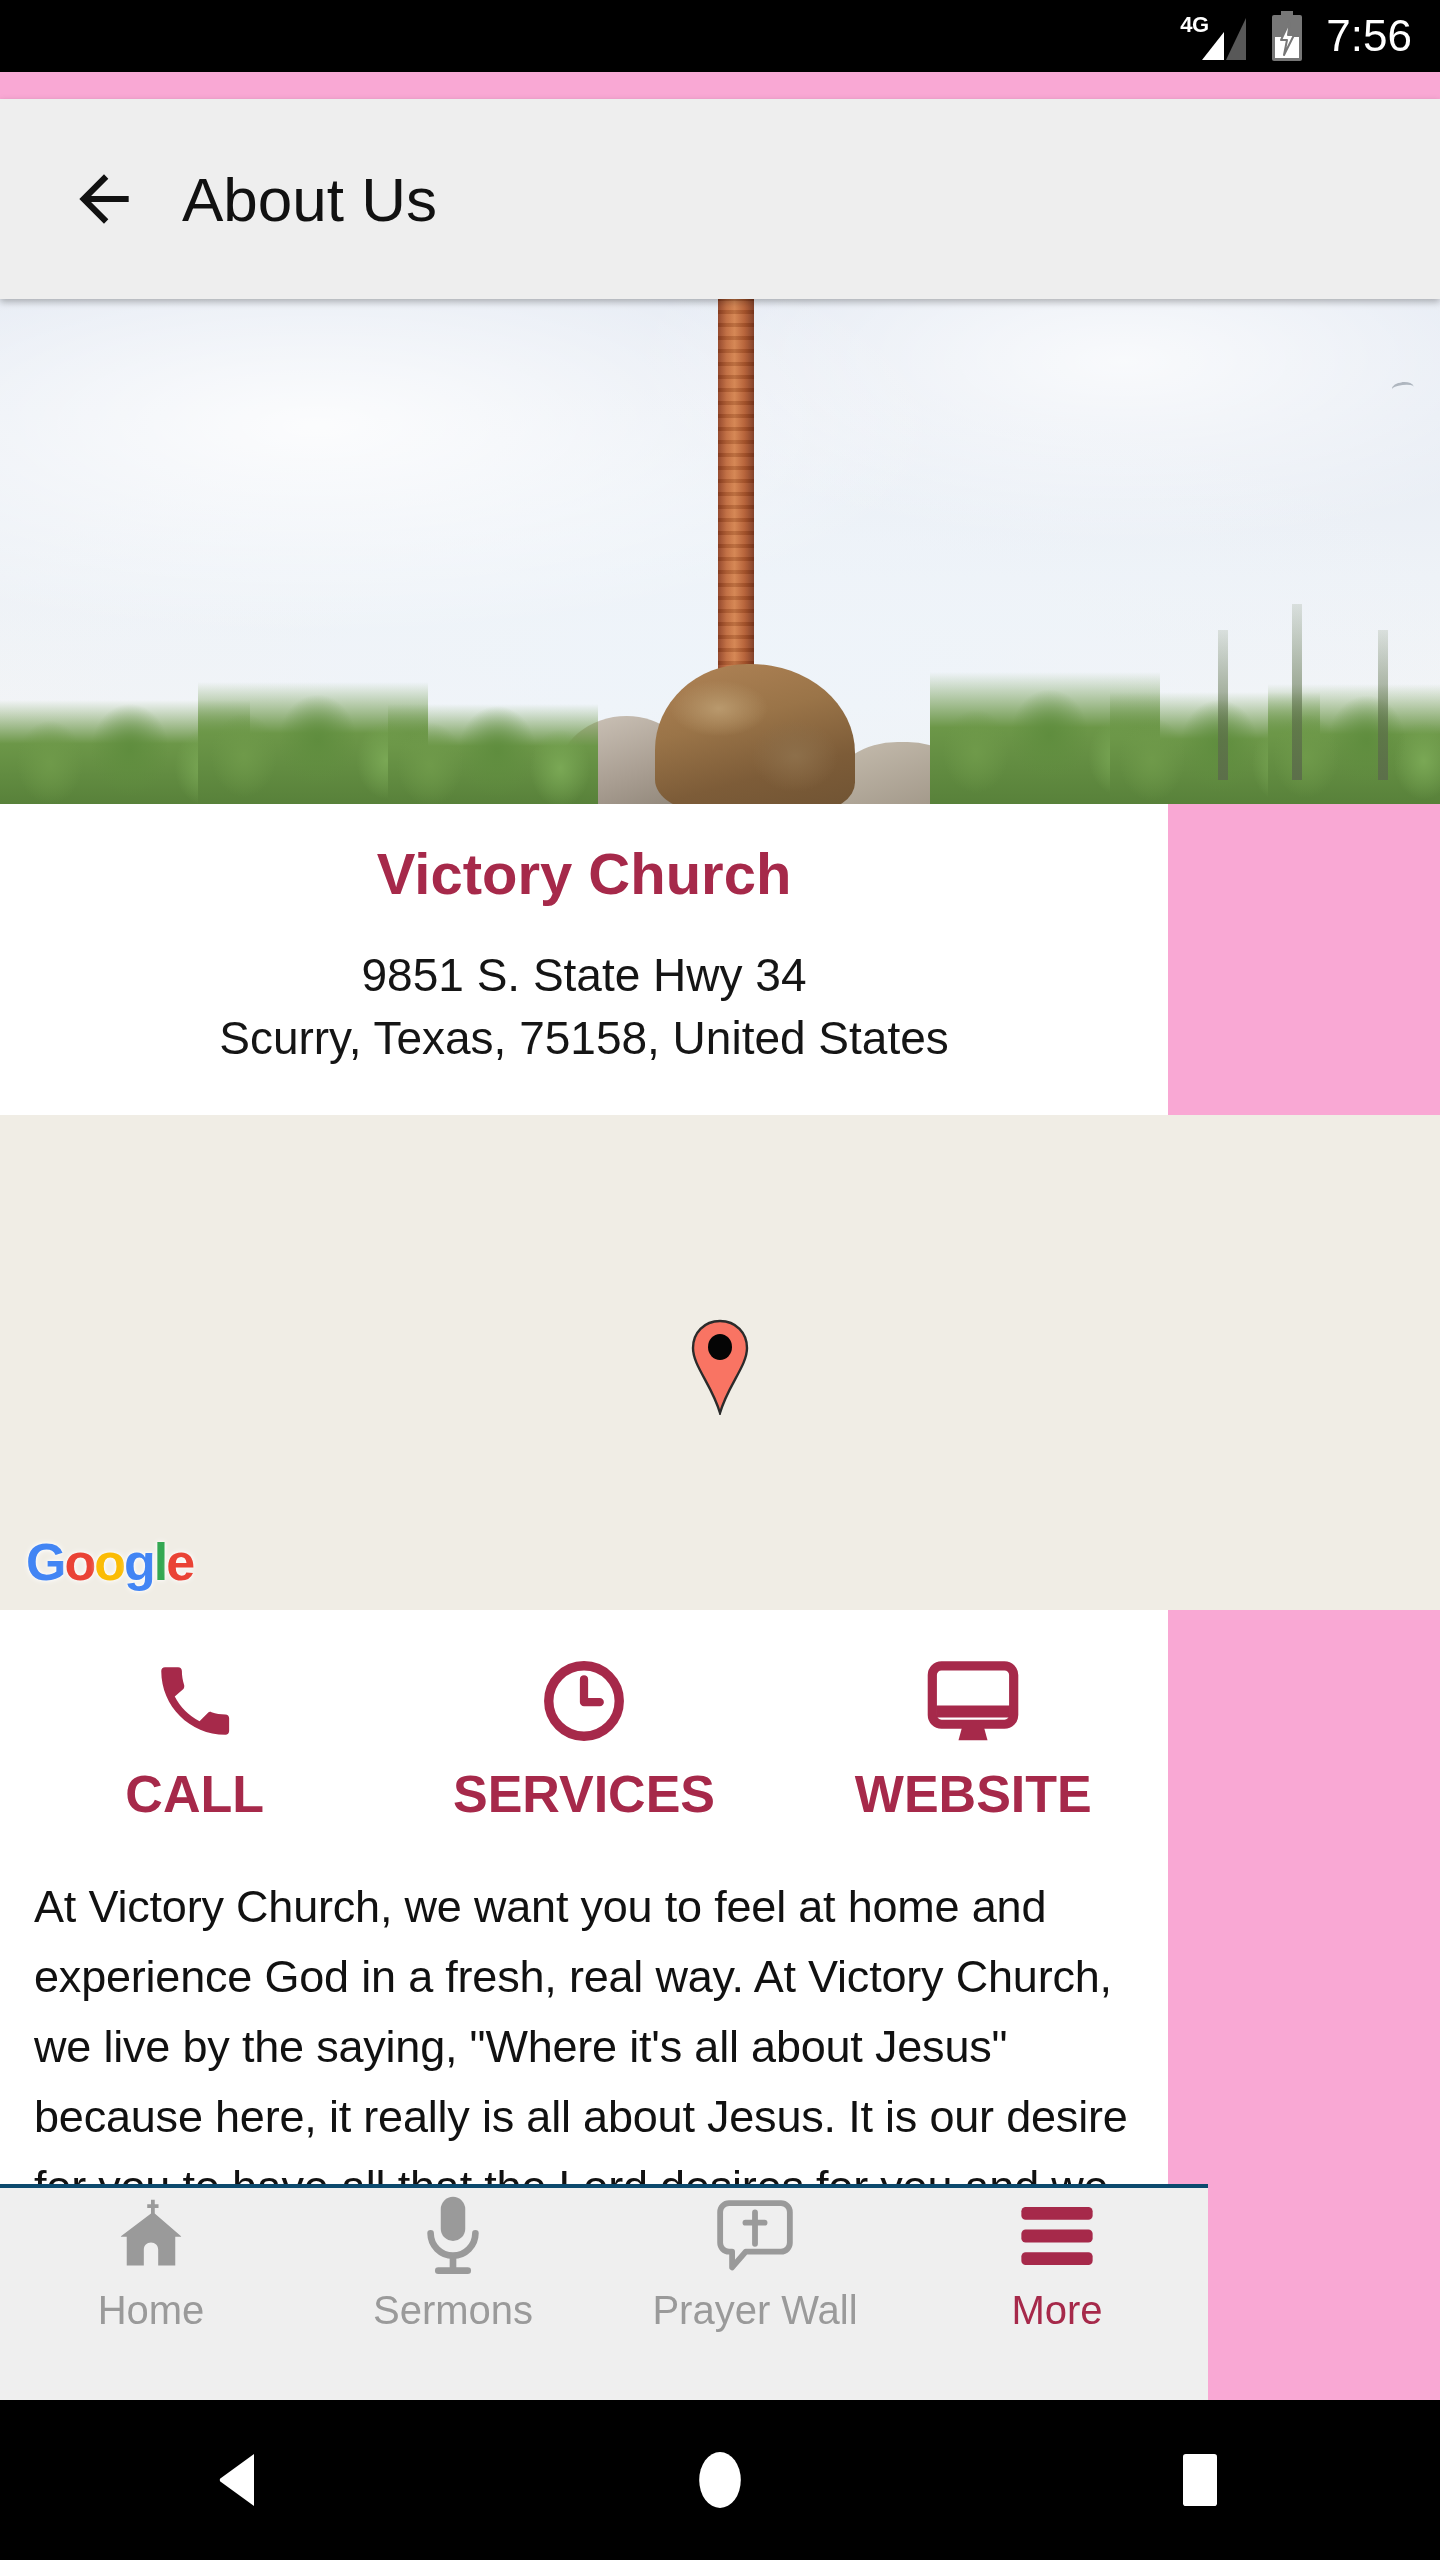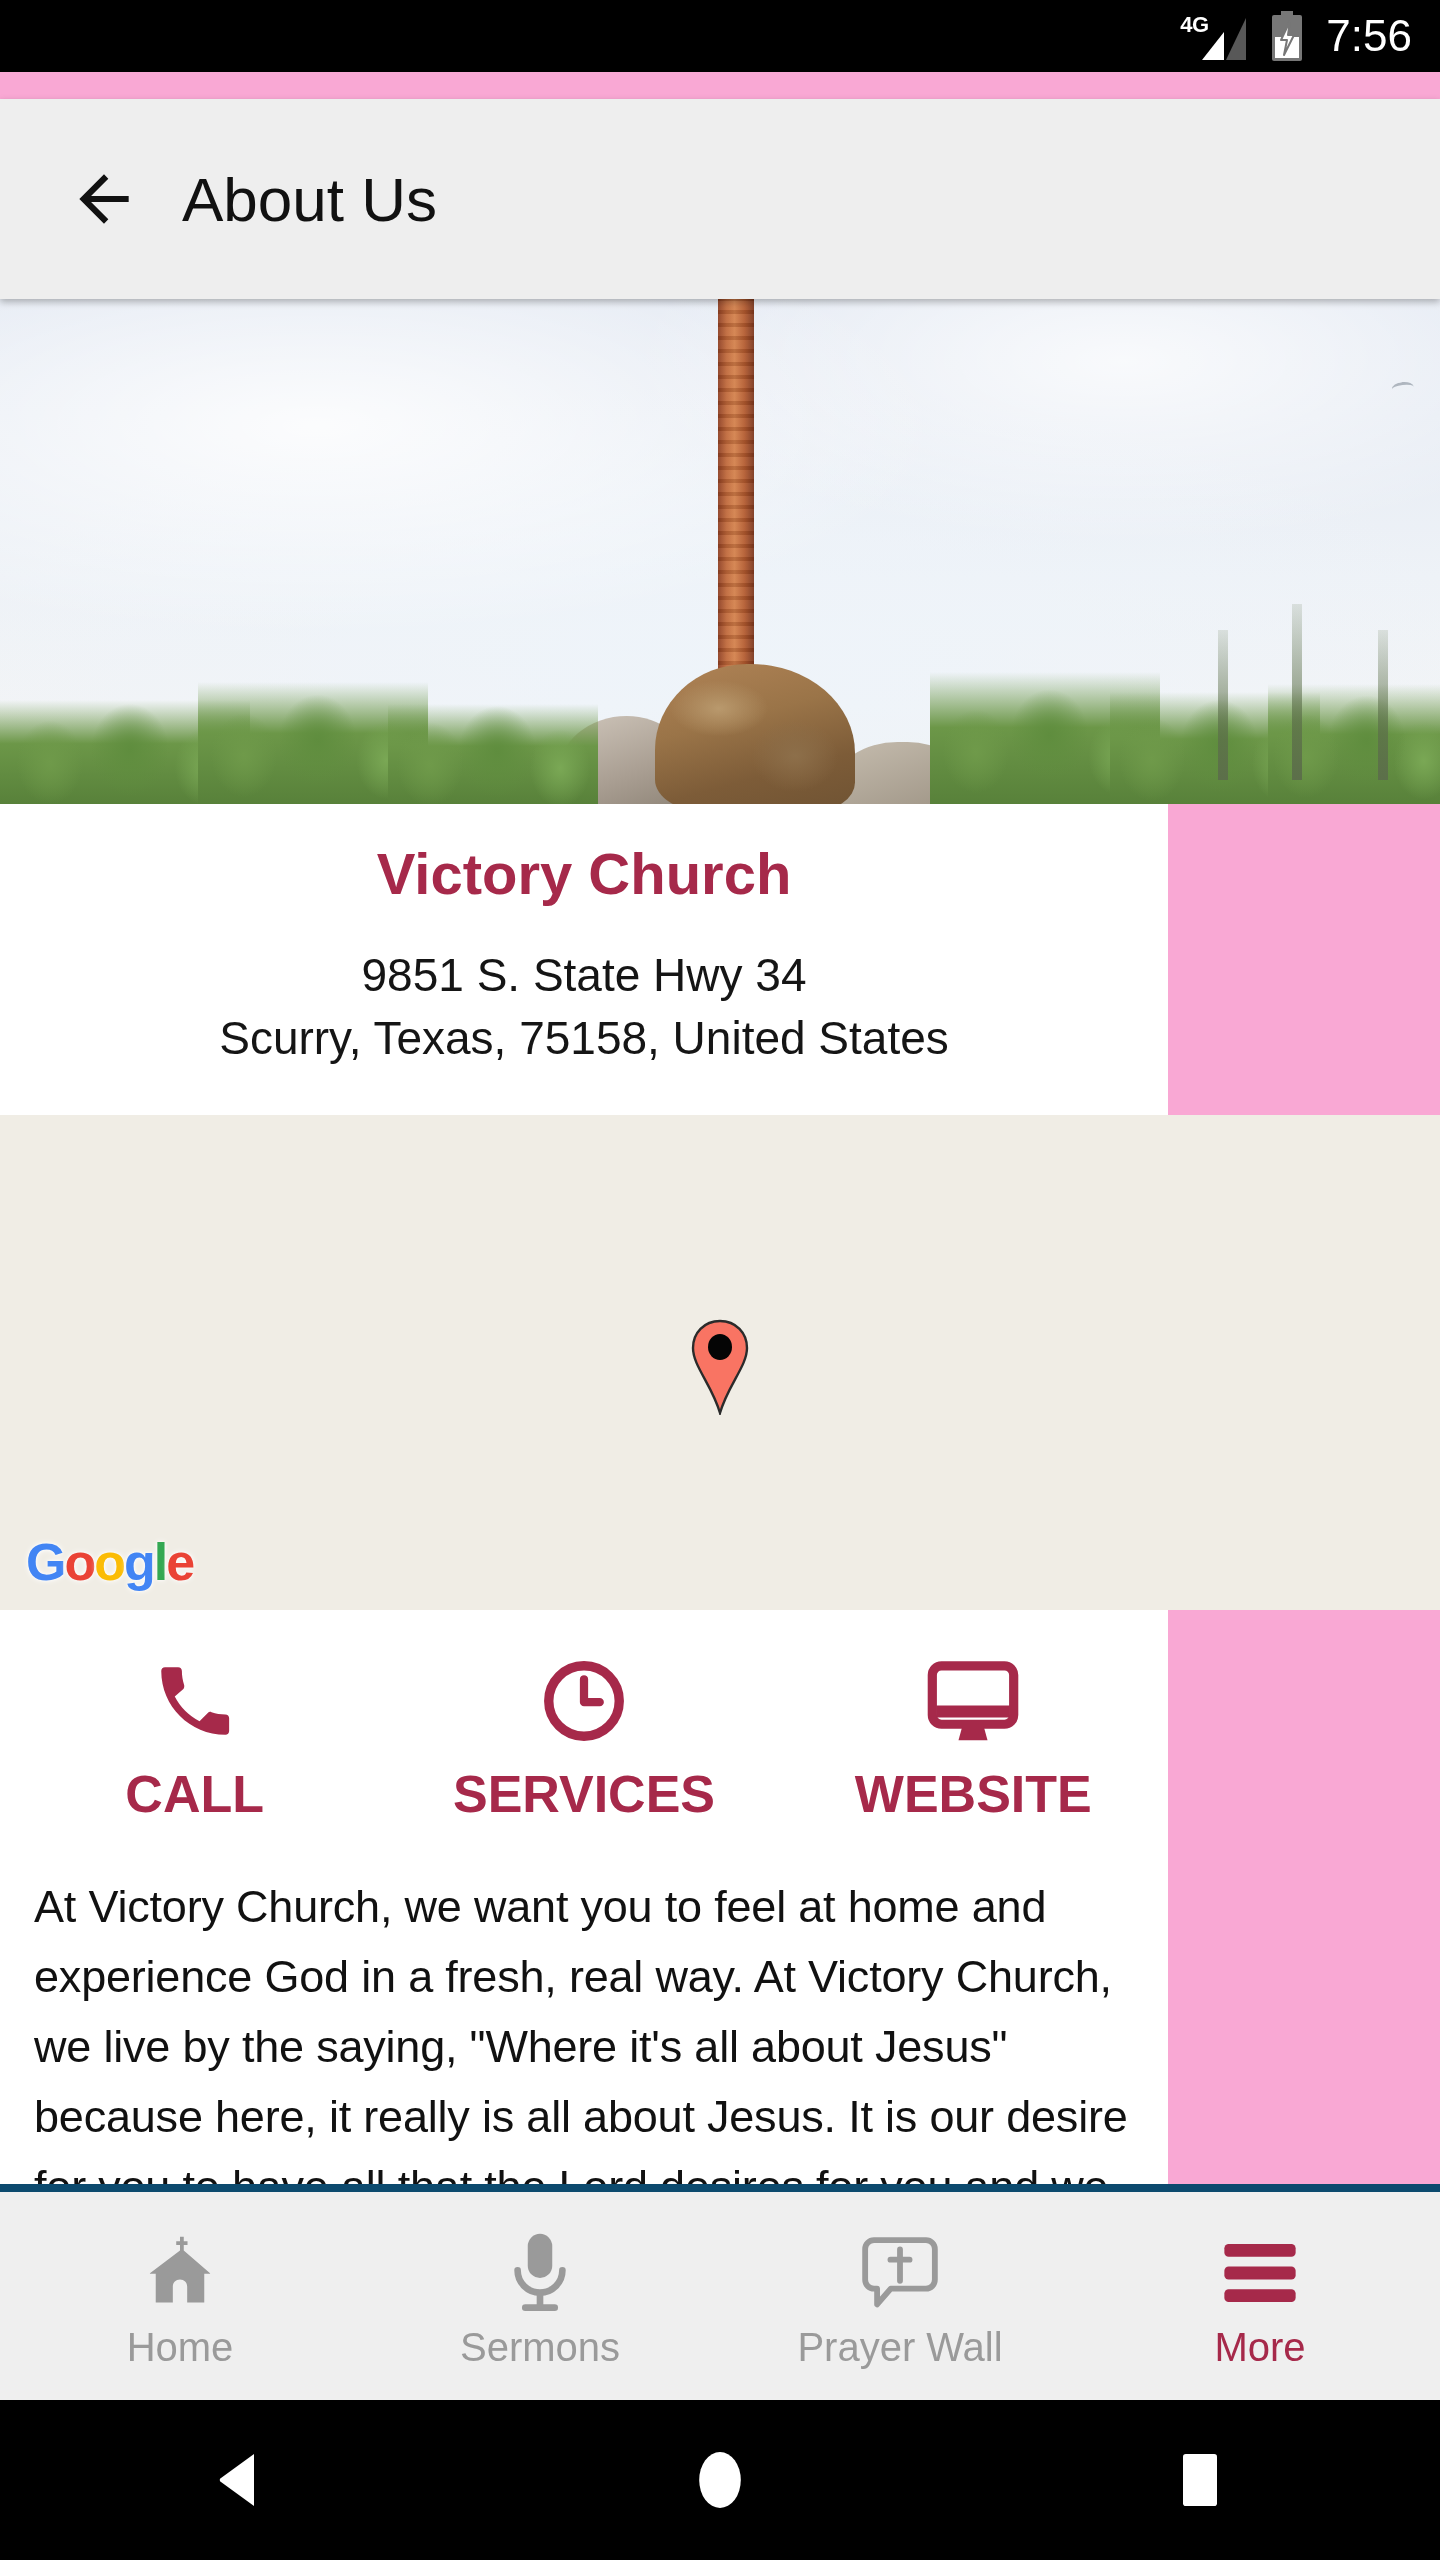--- a/index.html
+++ b/index.html
@@ -140,23 +140,23 @@
   }
 
   
   .about { padding:22px 34px 0 34px; background:#fff; }
   .about p {
     font-size:45px; line-height:1.56; color:#111; font-weight:400; letter-spacing:-.2px;
   }
 
   
   .tabbar {
-    position:absolute; top:2184px; left:0; width:1440px; height:216px;
-    background:#efefef; border-top:8px solid #0c4a6e;
-    display:flex; align-items:center; z-index:6;
+    position:absolute; top:2184px; left:0; width:1208px; height:216px;
+    background:#efefef; border-top:4px solid #0c4a6e;
+    display:flex; z-index:6;
   }
   .tab { flex:1; display:flex; flex-direction:column; align-items:center; cursor:pointer; }
   .tab-icon { height:96px; display:flex; align-items:center; justify-content:center; margin-bottom:6px; }
   .tab-label { font-size:40px; color:#9a9a9a; line-height:1; }
   .tab.active .tab-label { color:#A6294A; }
 
   
   .navbar {
     position:absolute; bottom:0; left:0; width:1440px; height:160px;
     background:#000; display:flex; align-items:center; justify-content:space-around;

